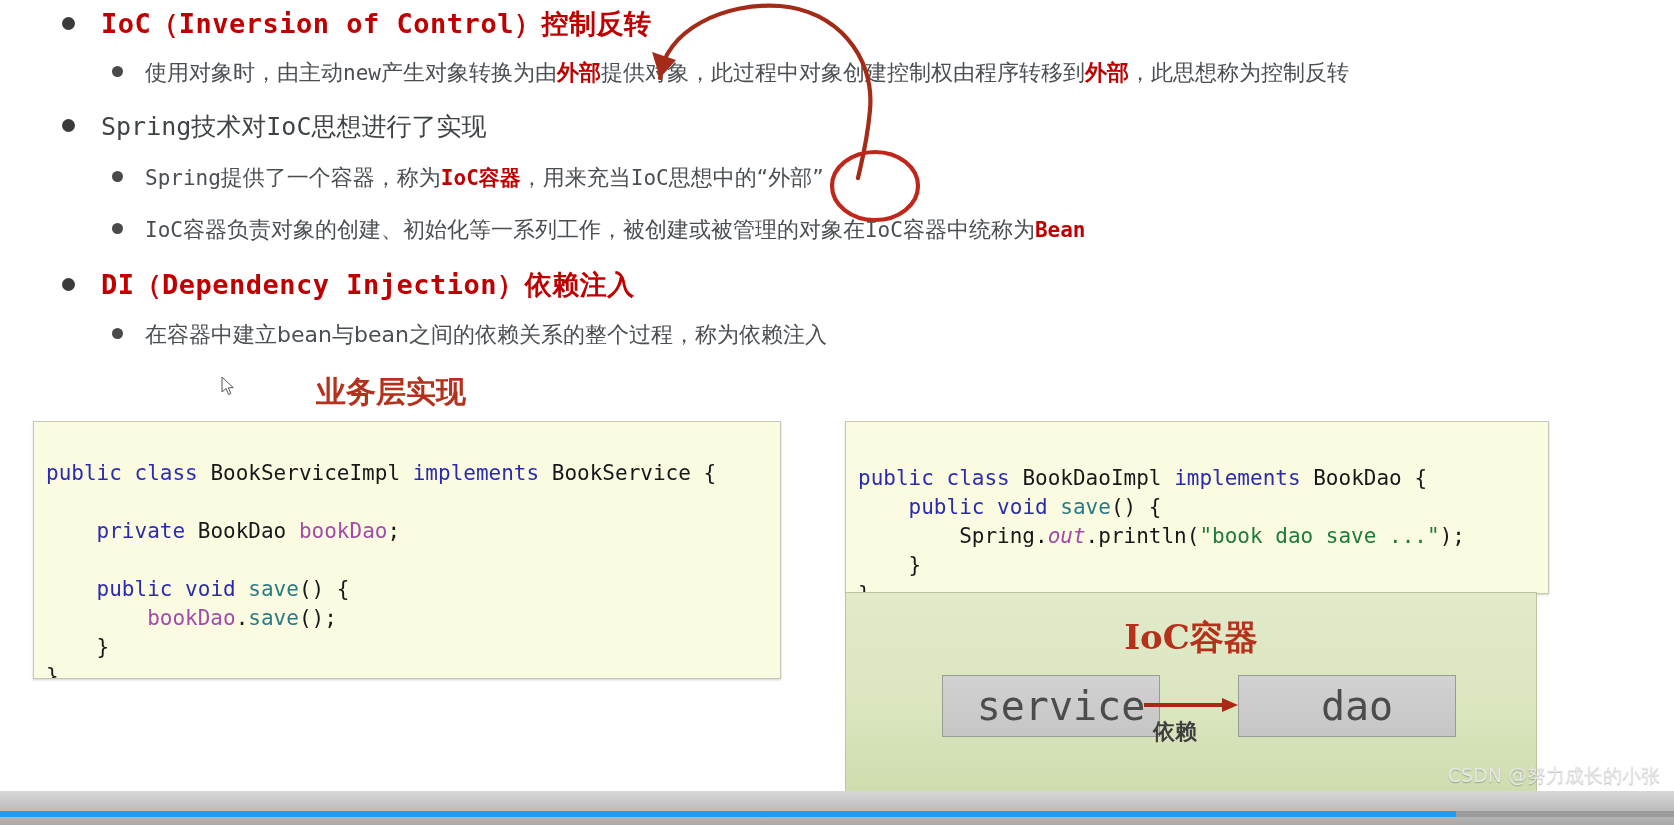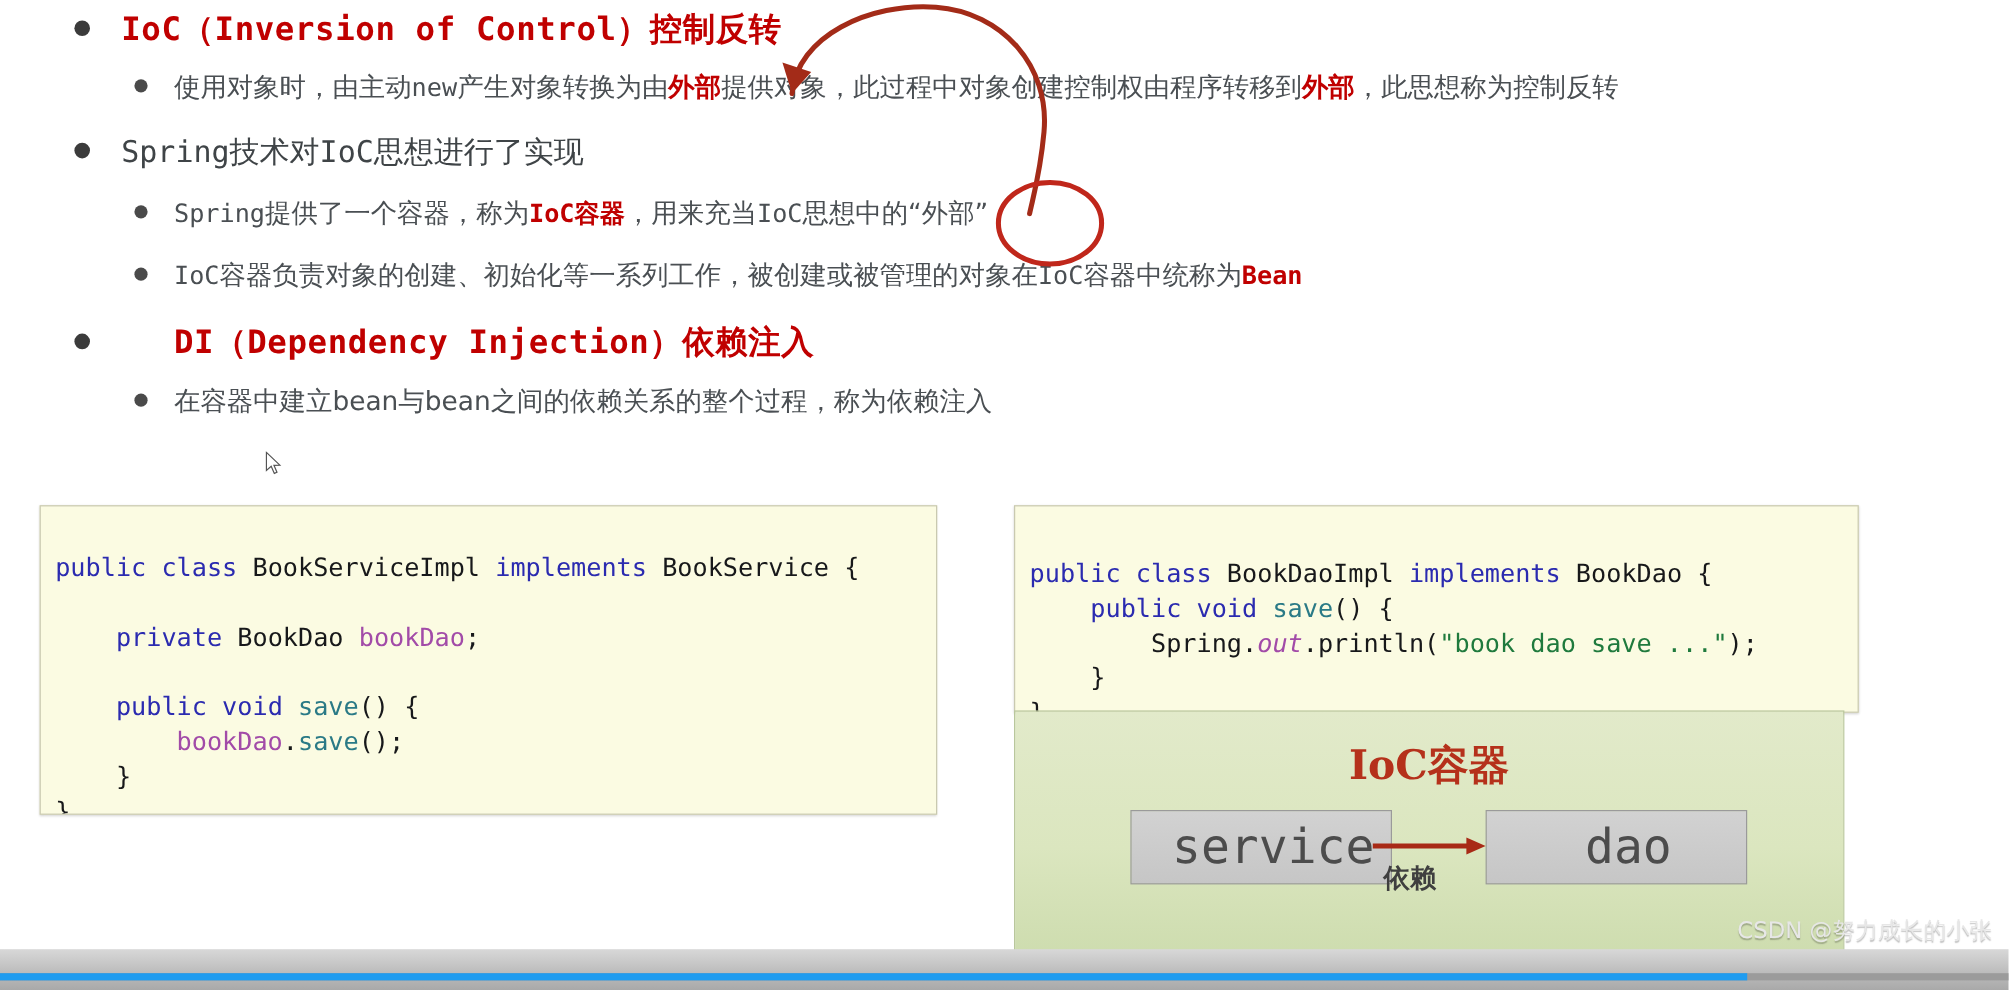--- a/index.html
+++ b/index.html
@@ -239,21 +239,21 @@
     </span>
   </div>
 
   <div class="bullet-row" style="left:112px; top:215px;">
     <span class="dot sub"></span>
     <span class="lvl2-text">
       <span class="mono">IoC</span><span>容器负责对象的创建、初始化等一系列工作，被创建或被管理的对象在</span><span class="mono">IoC</span><span>容器中统称为</span><span class="red-mono">Bean</span>
     </span>
   </div>
 
-  <div class="bullet-row" style="left:62px; top:267px;gap:44px;">
+  <div class="bullet-row" style="left:62px; top:267px;">
     <span class="dot"></span>
     <span class="lvl1-text">
       <span>DI</span><span>（Dependency Injection）</span><span class="cjk">依赖注入</span>
     </span>
   </div>
 
   <div class="bullet-row" style="left:112px; top:320px;">
     <span class="dot sub"></span>
     <span class="lvl2-text">
       <span>在容器中建立</span><span>bean</span><span>与</span><span>bean</span><span>之间的依赖关系的整个过程，称为依赖注入</span>
@@ -266,20 +266,21 @@
   </svg>
 
   <svg class="deco" style="left:820px; top:148px; width:110px; height:78px;" viewBox="0 0 110 78">
     <ellipse cx="55" cy="38" rx="43" ry="34" fill="none" stroke="#c0271b" stroke-width="4.2"></ellipse>
   </svg>
 
   <svg class="cursor" style="left:221px; top:376px;" viewBox="0 0 14 20">
     <path d="M1 1 L1 16 L5 12.5 L7.6 18.5 L9.8 17.5 L7.3 11.8 L12.2 11.6 Z" fill="#ffffff" stroke="#555" stroke-width="1"></path>
   </svg>
 
+  <div class="section-caption" style="left:316px; top:372px;">业务层实现</div>
 
 
   <div class="code-box" style="left:33px; top:421px; width:734px; height:248px; padding:8px 0 0 12px;">
 <span class="kw">public</span> <span class="kw">class</span> <span class="type">BookServiceImpl</span> <span class="kw">implements</span> <span class="type">BookService</span> <span class="plain">{</span>
 
     <span class="kw">private</span> <span class="type">BookDao</span> <span class="fld">bookDao</span><span class="plain">;</span>
 
     <span class="kw">public</span> <span class="kw">void</span> <span class="mth">save</span><span class="plain">() {</span>
         <span class="fld">bookDao</span><span class="plain">.</span><span class="mth">save</span><span class="plain">();</span>
     <span class="plain">}</span>

